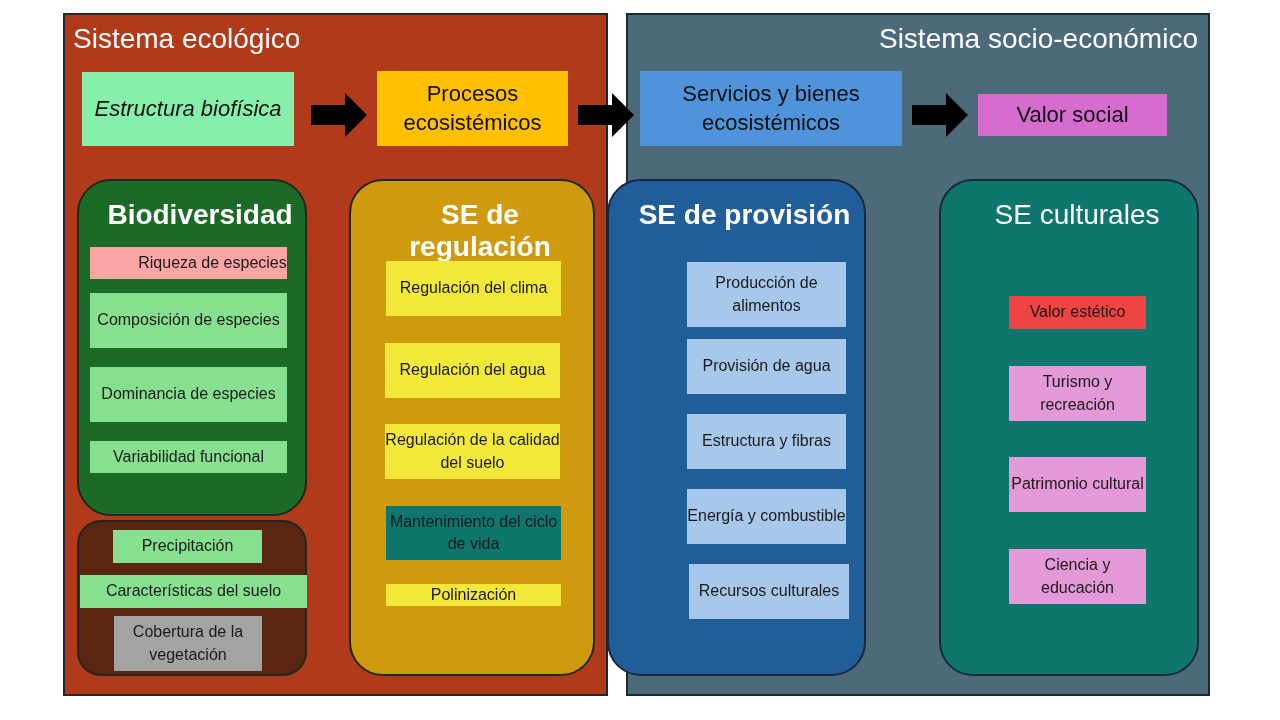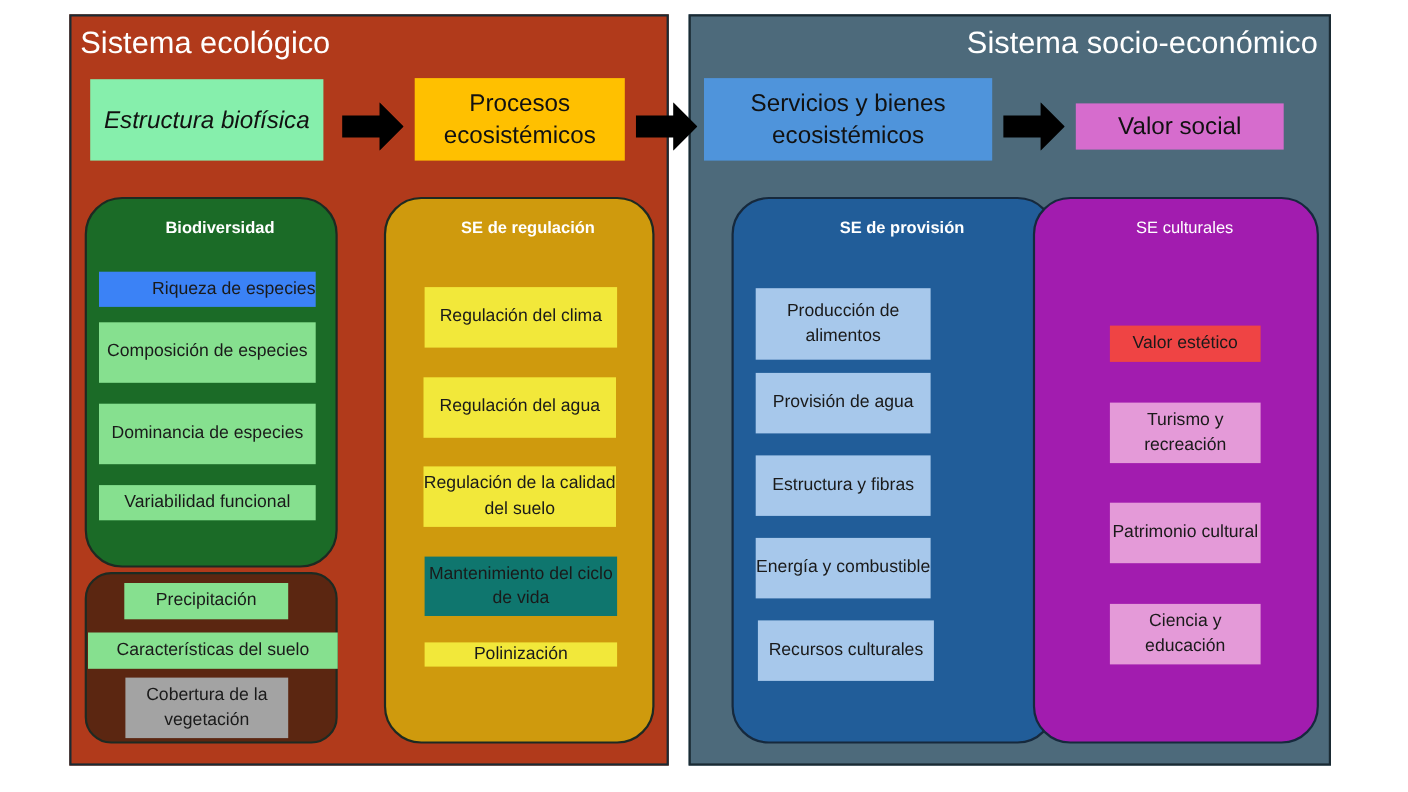--- a/index.html
+++ b/index.html
@@ -7,21 +7,21 @@
          font-family:"Liberation Sans", "DejaVu Sans", sans-serif; }
   .abs { position:absolute; box-sizing:border-box; }
   .panel { border:2px solid #1a2a33; }
   .panel-eco { left:63px; top:13px; width:545px; height:683px; background:#b13a1b; }
   .panel-soc { left:626px; top:13px; width:584px; height:683px; background:#4d6a7b; }
   .panel-title { color:#ffffff; font-size:28px; white-space:nowrap; line-height:1; }
   .flow { display:flex; align-items:center; justify-content:center; text-align:center;
           font-size:22px; color:#111; line-height:1.3; padding:0 4px; }
   .arrow { width:56px; height:44px; }
   .group { border:2px solid #1d2a22; border-radius:34px; }
-  .group-title { position:absolute; left:0; right:0; top:18px; text-align:center; color:#fff; font-size:15px;margin-left:16px; }
+  .group-title { position:absolute; left:0; right:0; top:18px; text-align:center; color:#fff; font-size:28px;margin-left:16px; }
   .bold { font-weight:bold; }
   .item { display:flex; align-items:center; justify-content:center; text-align:center;
           font-size:16px; color:#1a1a1a; line-height:1.4; }
 </style>
 </head>
 <body>
 
 <div class="abs panel panel-eco"></div>
 <div class="abs panel panel-soc"></div>
 
@@ -39,47 +39,47 @@
 <svg class="abs arrow" style="left:578px; top:93px;" viewBox="0 0 56 44">
     <polygon points="0,12 34,12 34,0 56,22 34,44 34,32 0,32" fill="#000"></polygon>
   </svg>
 <svg class="abs arrow" style="left:912px; top:93px;" viewBox="0 0 56 44">
     <polygon points="0,12 34,12 34,0 56,22 34,44 34,32 0,32" fill="#000"></polygon>
   </svg>
 
 <div class="abs group" style="left:77px; top:179px; width:230px; height:337px; background:#1b6b27;">
   <div class="group-title bold">Biodiversidad</div>
 </div>
-<div class="abs item" style="left:90px; top:247px; width:197px; height:32px; background:#3b82f6;padding-left:48px;">Riqueza de especies</div>
+<div class="abs item" style="left:90px; top:247px; width:197px; height:32px; background:#fca5a5;padding-left:48px;">Riqueza de especies</div>
 <div class="abs item" style="left:90px; top:293px; width:197px; height:55px; background:#86e08f;">Composición de especies</div>
 <div class="abs item" style="left:90px; top:367px; width:197px; height:55px; background:#86e08f;">Dominancia de especies</div>
 <div class="abs item" style="left:90px; top:441px; width:197px; height:32px; background:#86e08f;">Variabilidad funcional</div>
 
 <div class="abs group" style="left:77px; top:520px; width:230px; height:156px; background:#5b2611; border-radius:24px;"></div>
 <div class="abs item" style="left:113px; top:530px; width:149px; height:33px; background:#86e08f;">Precipitación</div>
 <div class="abs item" style="left:80px; top:575px; width:227px; height:33px; background:#86e08f;">Características del suelo</div>
 <div class="abs item" style="left:114px; top:616px; width:148px; height:55px; background:#a3a3a3;">Cobertura de la vegetación</div>
 
 <div class="abs group" style="left:349px; top:179px; width:246px; height:497px; background:#cf9a0d;">
   <div class="group-title bold">SE de regulación</div>
 </div>
 <div class="abs item" style="left:386px; top:261px; width:175px; height:55px; background:#f2e83a;">Regulación del clima</div>
 <div class="abs item" style="left:385px; top:343px; width:175px; height:55px; background:#f2e83a;">Regulación del agua</div>
 <div class="abs item" style="left:385px; top:424px; width:175px; height:55px; background:#f2e83a;">Regulación de la calidad del suelo</div>
 <div class="abs item" style="left:386px; top:506px; width:175px; height:54px; background:#0f766e;">Mantenimiento del ciclo de vida</div>
 <div class="abs item" style="left:386px; top:584px; width:175px; height:22px; background:#f2e83a;">Polinización</div>
 
-<div class="abs group" style="left:665px; top:179px; width:294px; height:497px; background:#215d99; border-color:#16293d;">
+<div class="abs group" style="left:607px; top:179px; width:259px; height:497px; background:#215d99; border-color:#16293d;">
   <div class="group-title bold">SE de provisión</div>
 </div>
 <div class="abs item" style="left:687px; top:262px; width:159px; height:65px; background:#a7c8eb;">Producción de alimentos</div>
 <div class="abs item" style="left:687px; top:339px; width:159px; height:55px; background:#a7c8eb;">Provisión de agua</div>
 <div class="abs item" style="left:687px; top:414px; width:159px; height:55px; background:#a7c8eb;">Estructura y fibras</div>
 <div class="abs item" style="left:687px; top:489px; width:159px; height:55px; background:#a7c8eb;">Energía y combustible</div>
 <div class="abs item" style="left:689px; top:564px; width:160px; height:55px; background:#a7c8eb;">Recursos culturales</div>
 
-<div class="abs group" style="left:939px; top:179px; width:260px; height:497px; background:#a21caf; border-color:#16293d;">
+<div class="abs group" style="left:939px; top:179px; width:260px; height:497px; background:#0f766e; border-color:#16293d;">
   <div class="group-title">SE culturales</div>
 </div>
 <div class="abs item" style="left:1009px; top:296px; width:137px; height:33px; background:#ef4444;">Valor estético</div>
 <div class="abs item" style="left:1009px; top:366px; width:137px; height:55px; background:#e49ad8;">Turismo y recreación</div>
 <div class="abs item" style="left:1009px; top:457px; width:137px; height:55px; background:#e49ad8;">Patrimonio cultural</div>
 <div class="abs item" style="left:1009px; top:549px; width:137px; height:55px; background:#e49ad8;">Ciencia y educación</div>
 
 </body></html>

